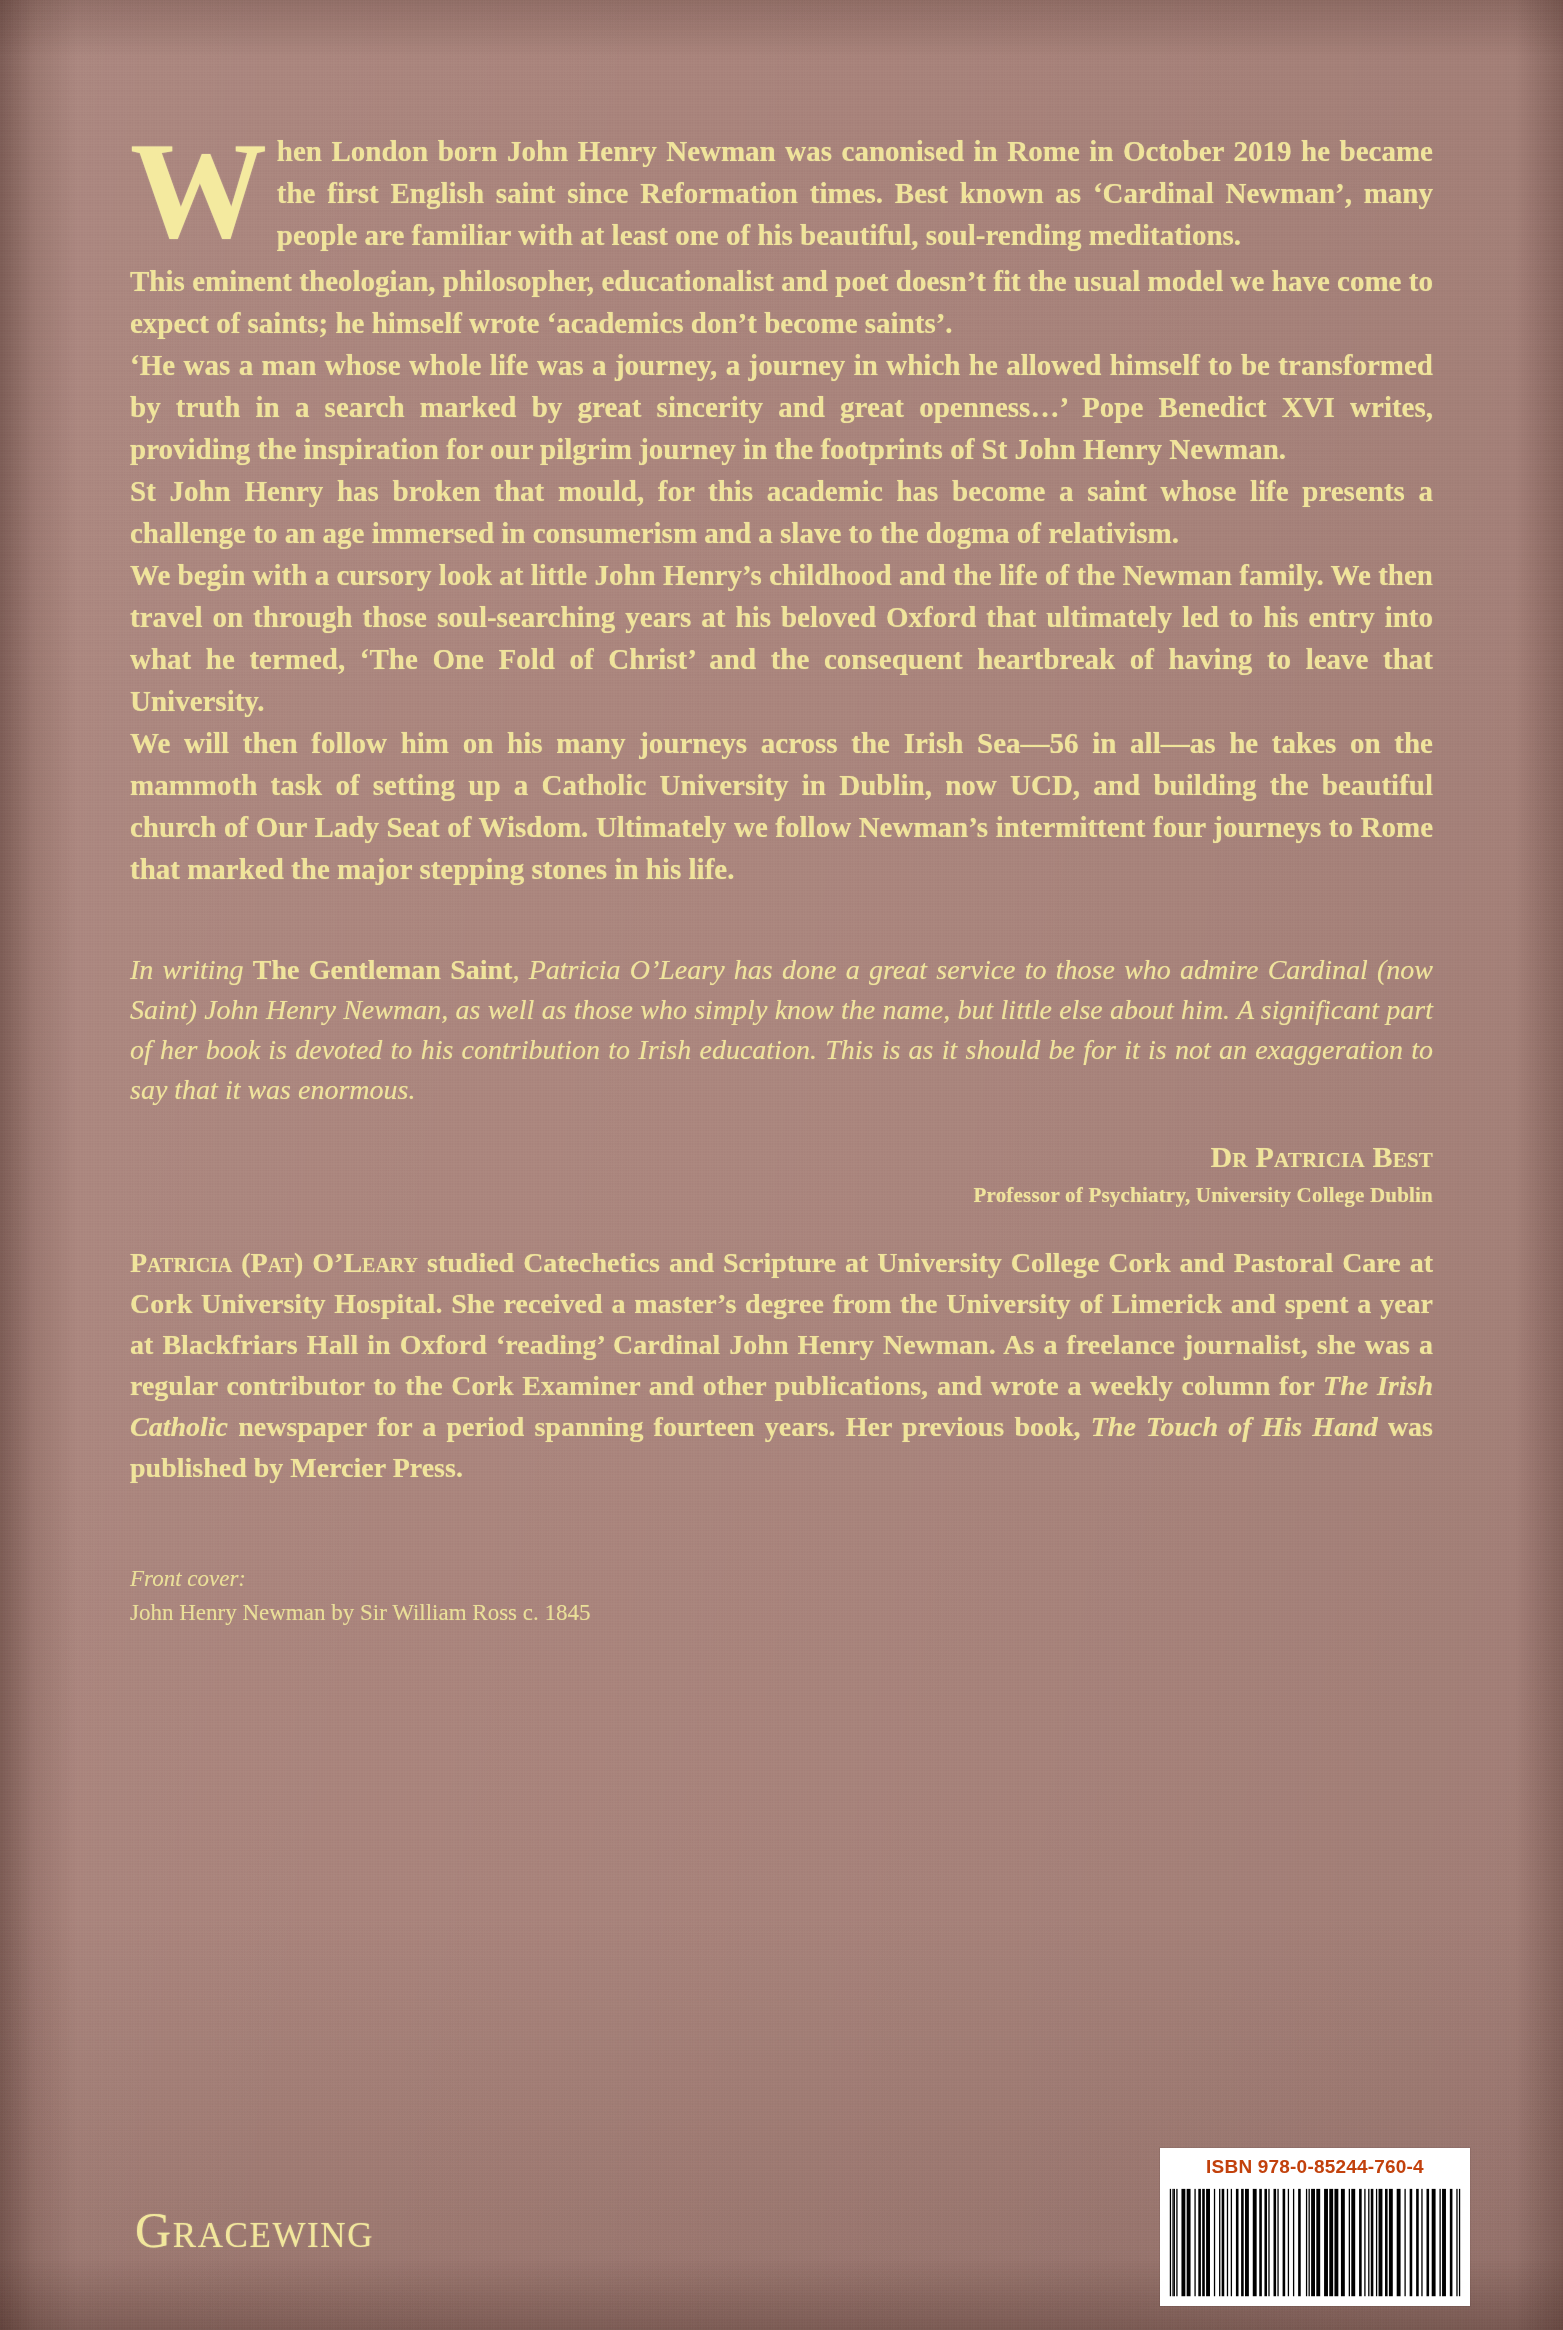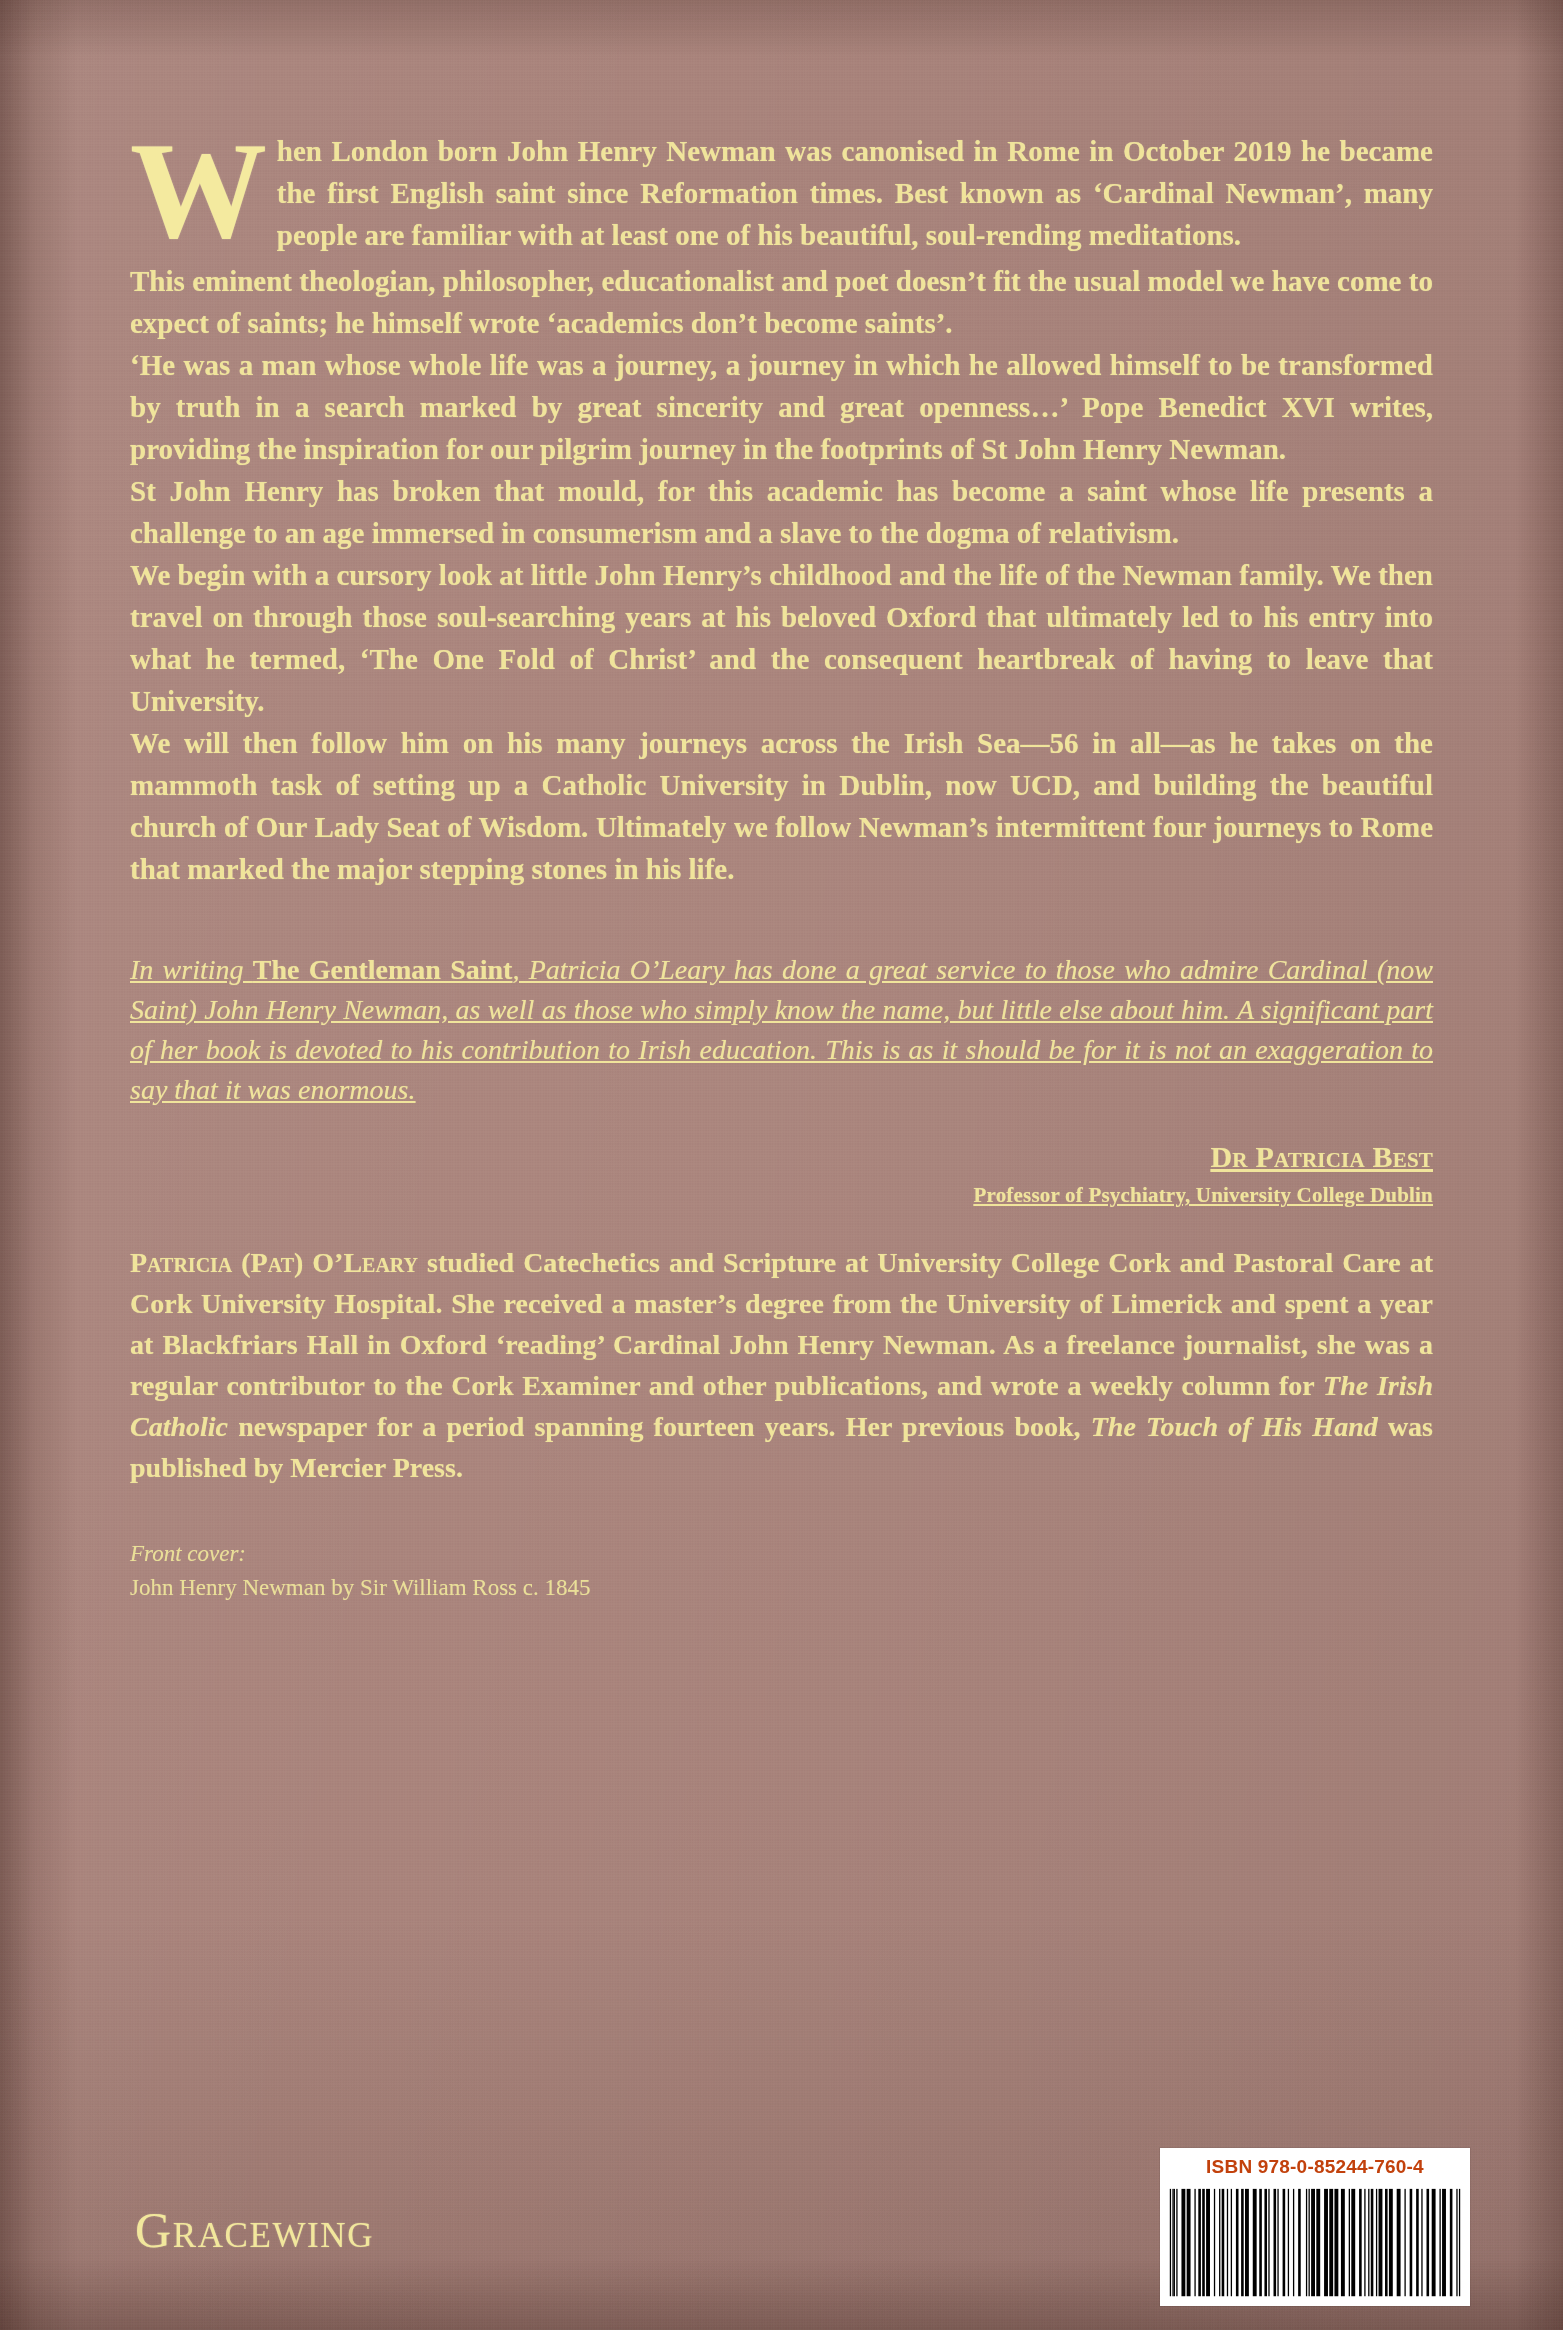--- a/index.html
+++ b/index.html
@@ -101,21 +101,20 @@
 
   
   #endorsement {
     margin-top: 60px;
     color: #f0e49b;
     font-size: 28px;
     line-height: 40px;
     font-style: italic;
     text-align: justify;
     text-shadow: 0 0 1px rgba(255,250,200,0.4);
-    text-decoration: underline;
   }
   #endorsement .roman { font-style: normal; font-weight: 700; }
 
   .attrib {
     text-align: right;
     font-style: normal;
     font-weight: 700;
     margin-top: 11.4px;
     line-height: 38px;
     letter-spacing: 0.2px;
@@ -134,21 +133,21 @@
     line-height: 41px;
     font-weight: 700;
     text-align: justify;
     text-shadow: 0 0 1px rgba(255,250,200,0.4);
   }
   #bio .sc { font-variant: small-caps; }
   #bio .ital { font-style: italic; }
 
   
   #credit {
-    margin-top: 49px;
+    margin-top: 74px;
     color: #eadf97;
     font-size: 23px;
     line-height: 34px;
     text-shadow: 0 0 0.8px rgba(255,250,200,0.35);
   }
   #credit .ital { font-style: italic; }
 
   
   #publisher {
     position: absolute;

